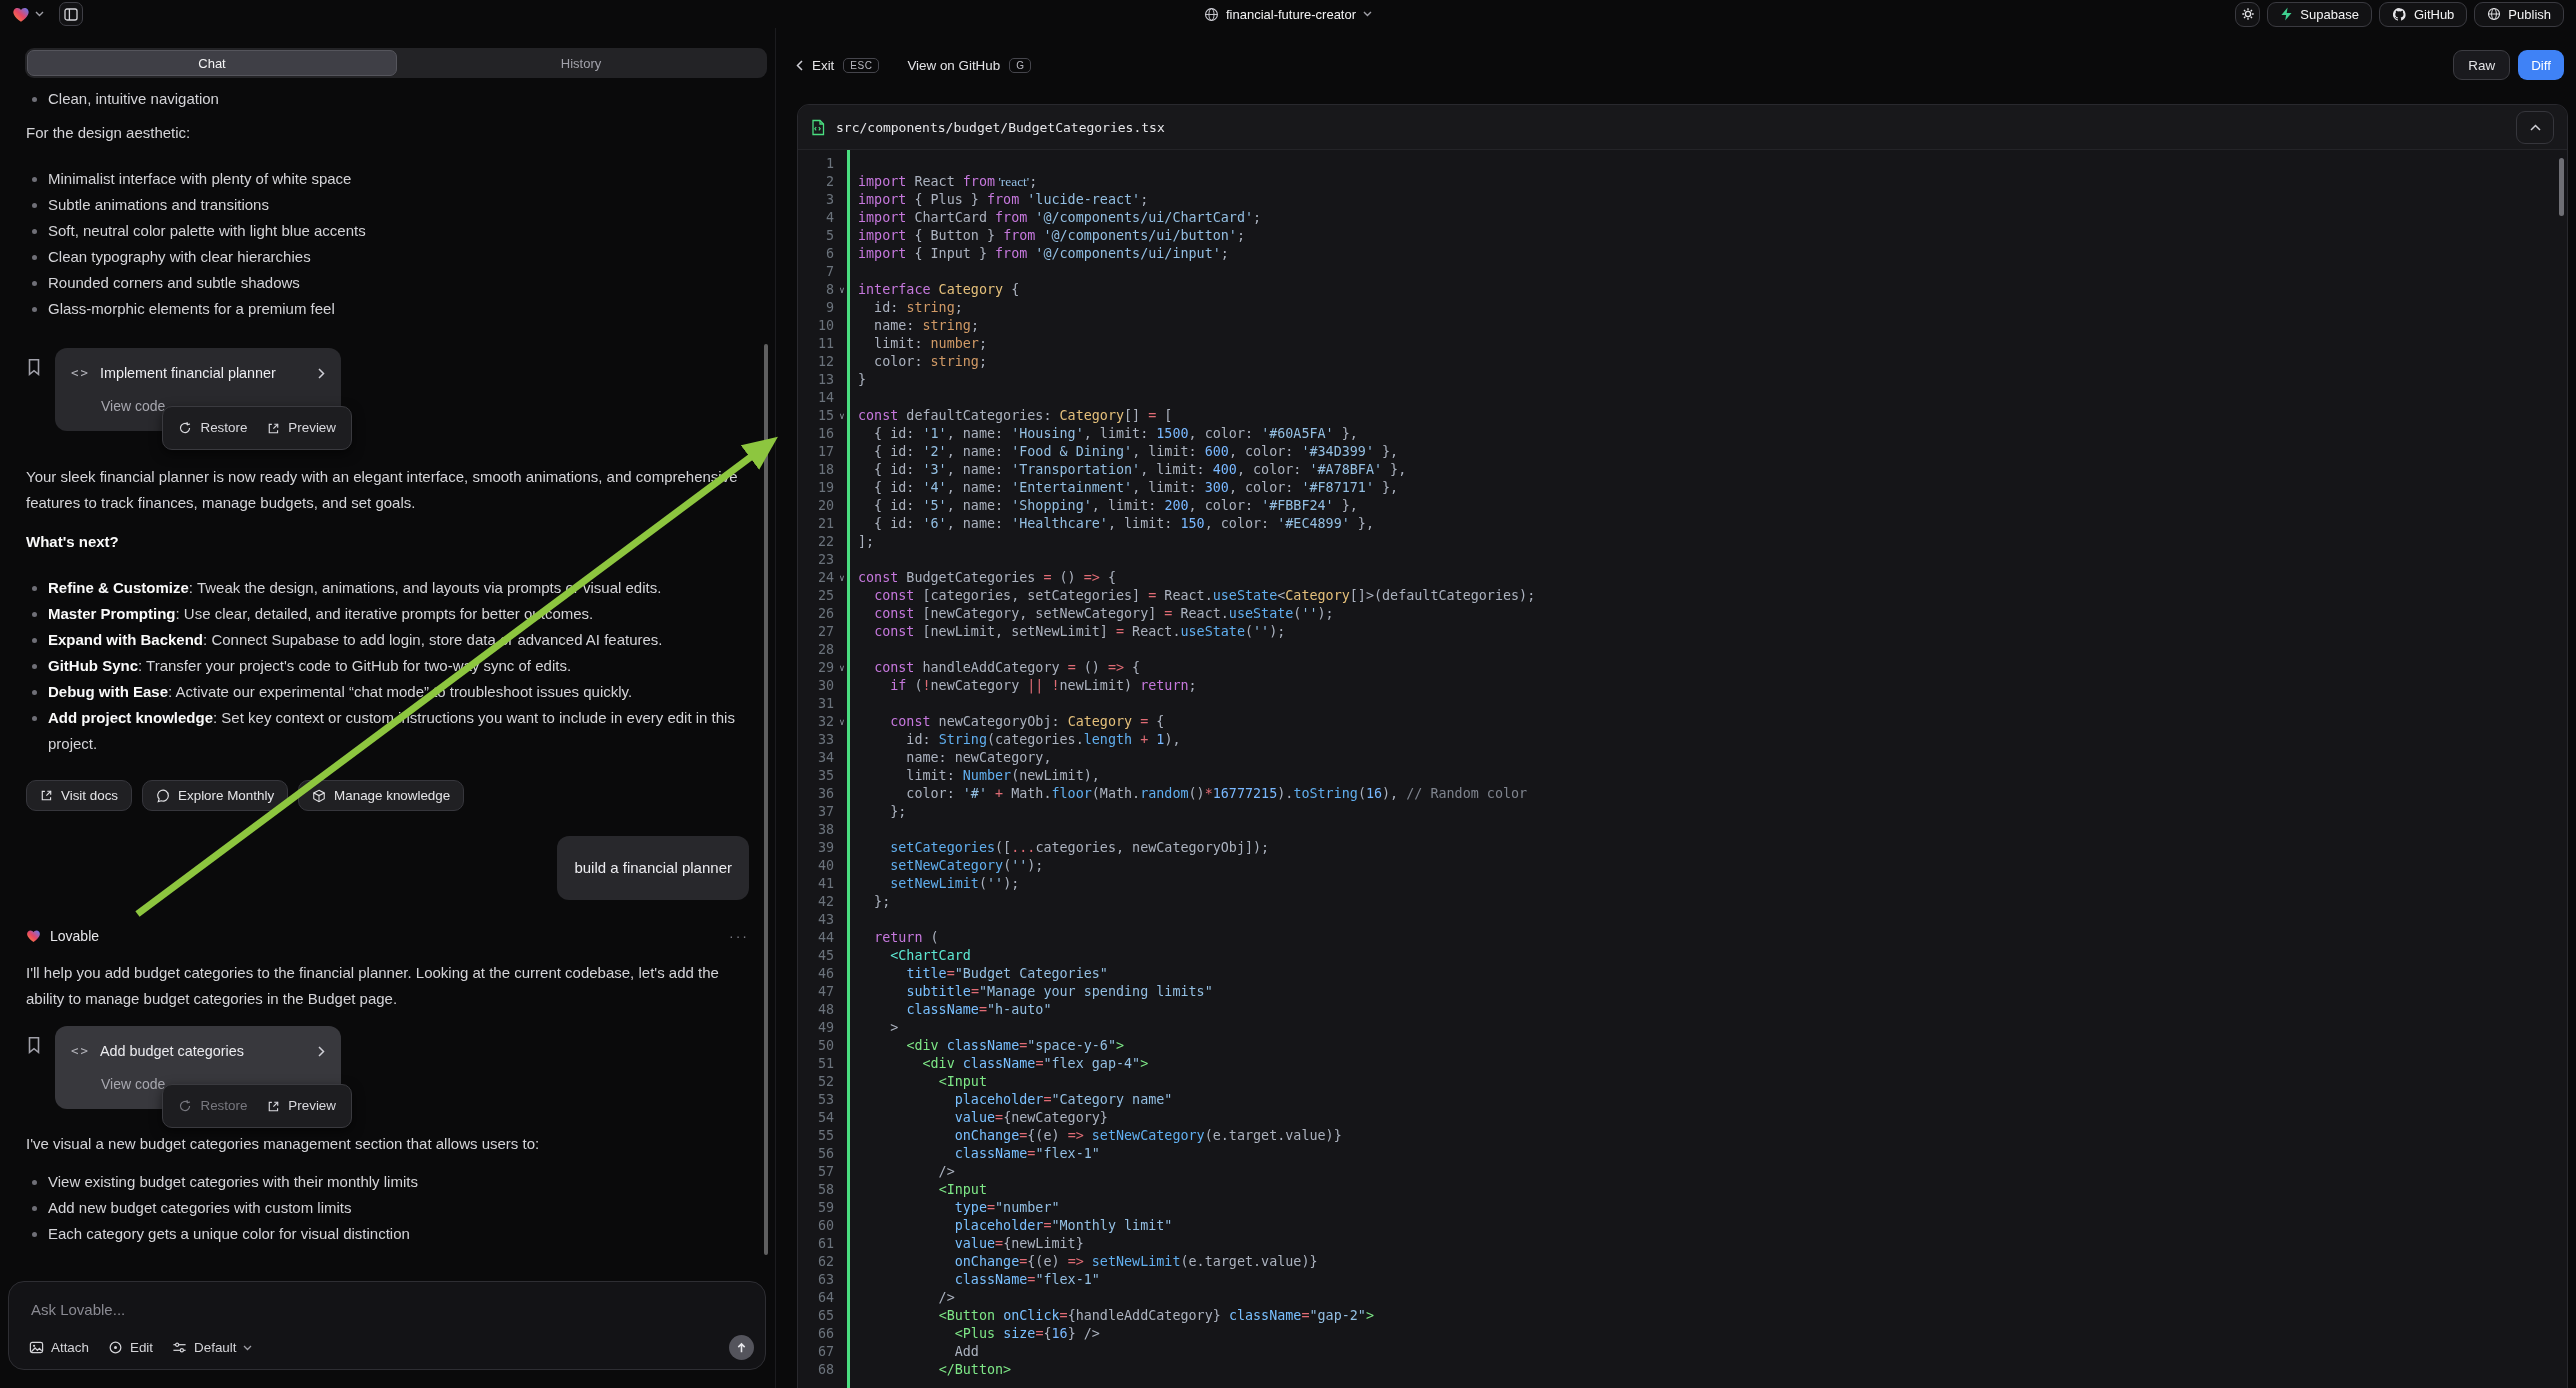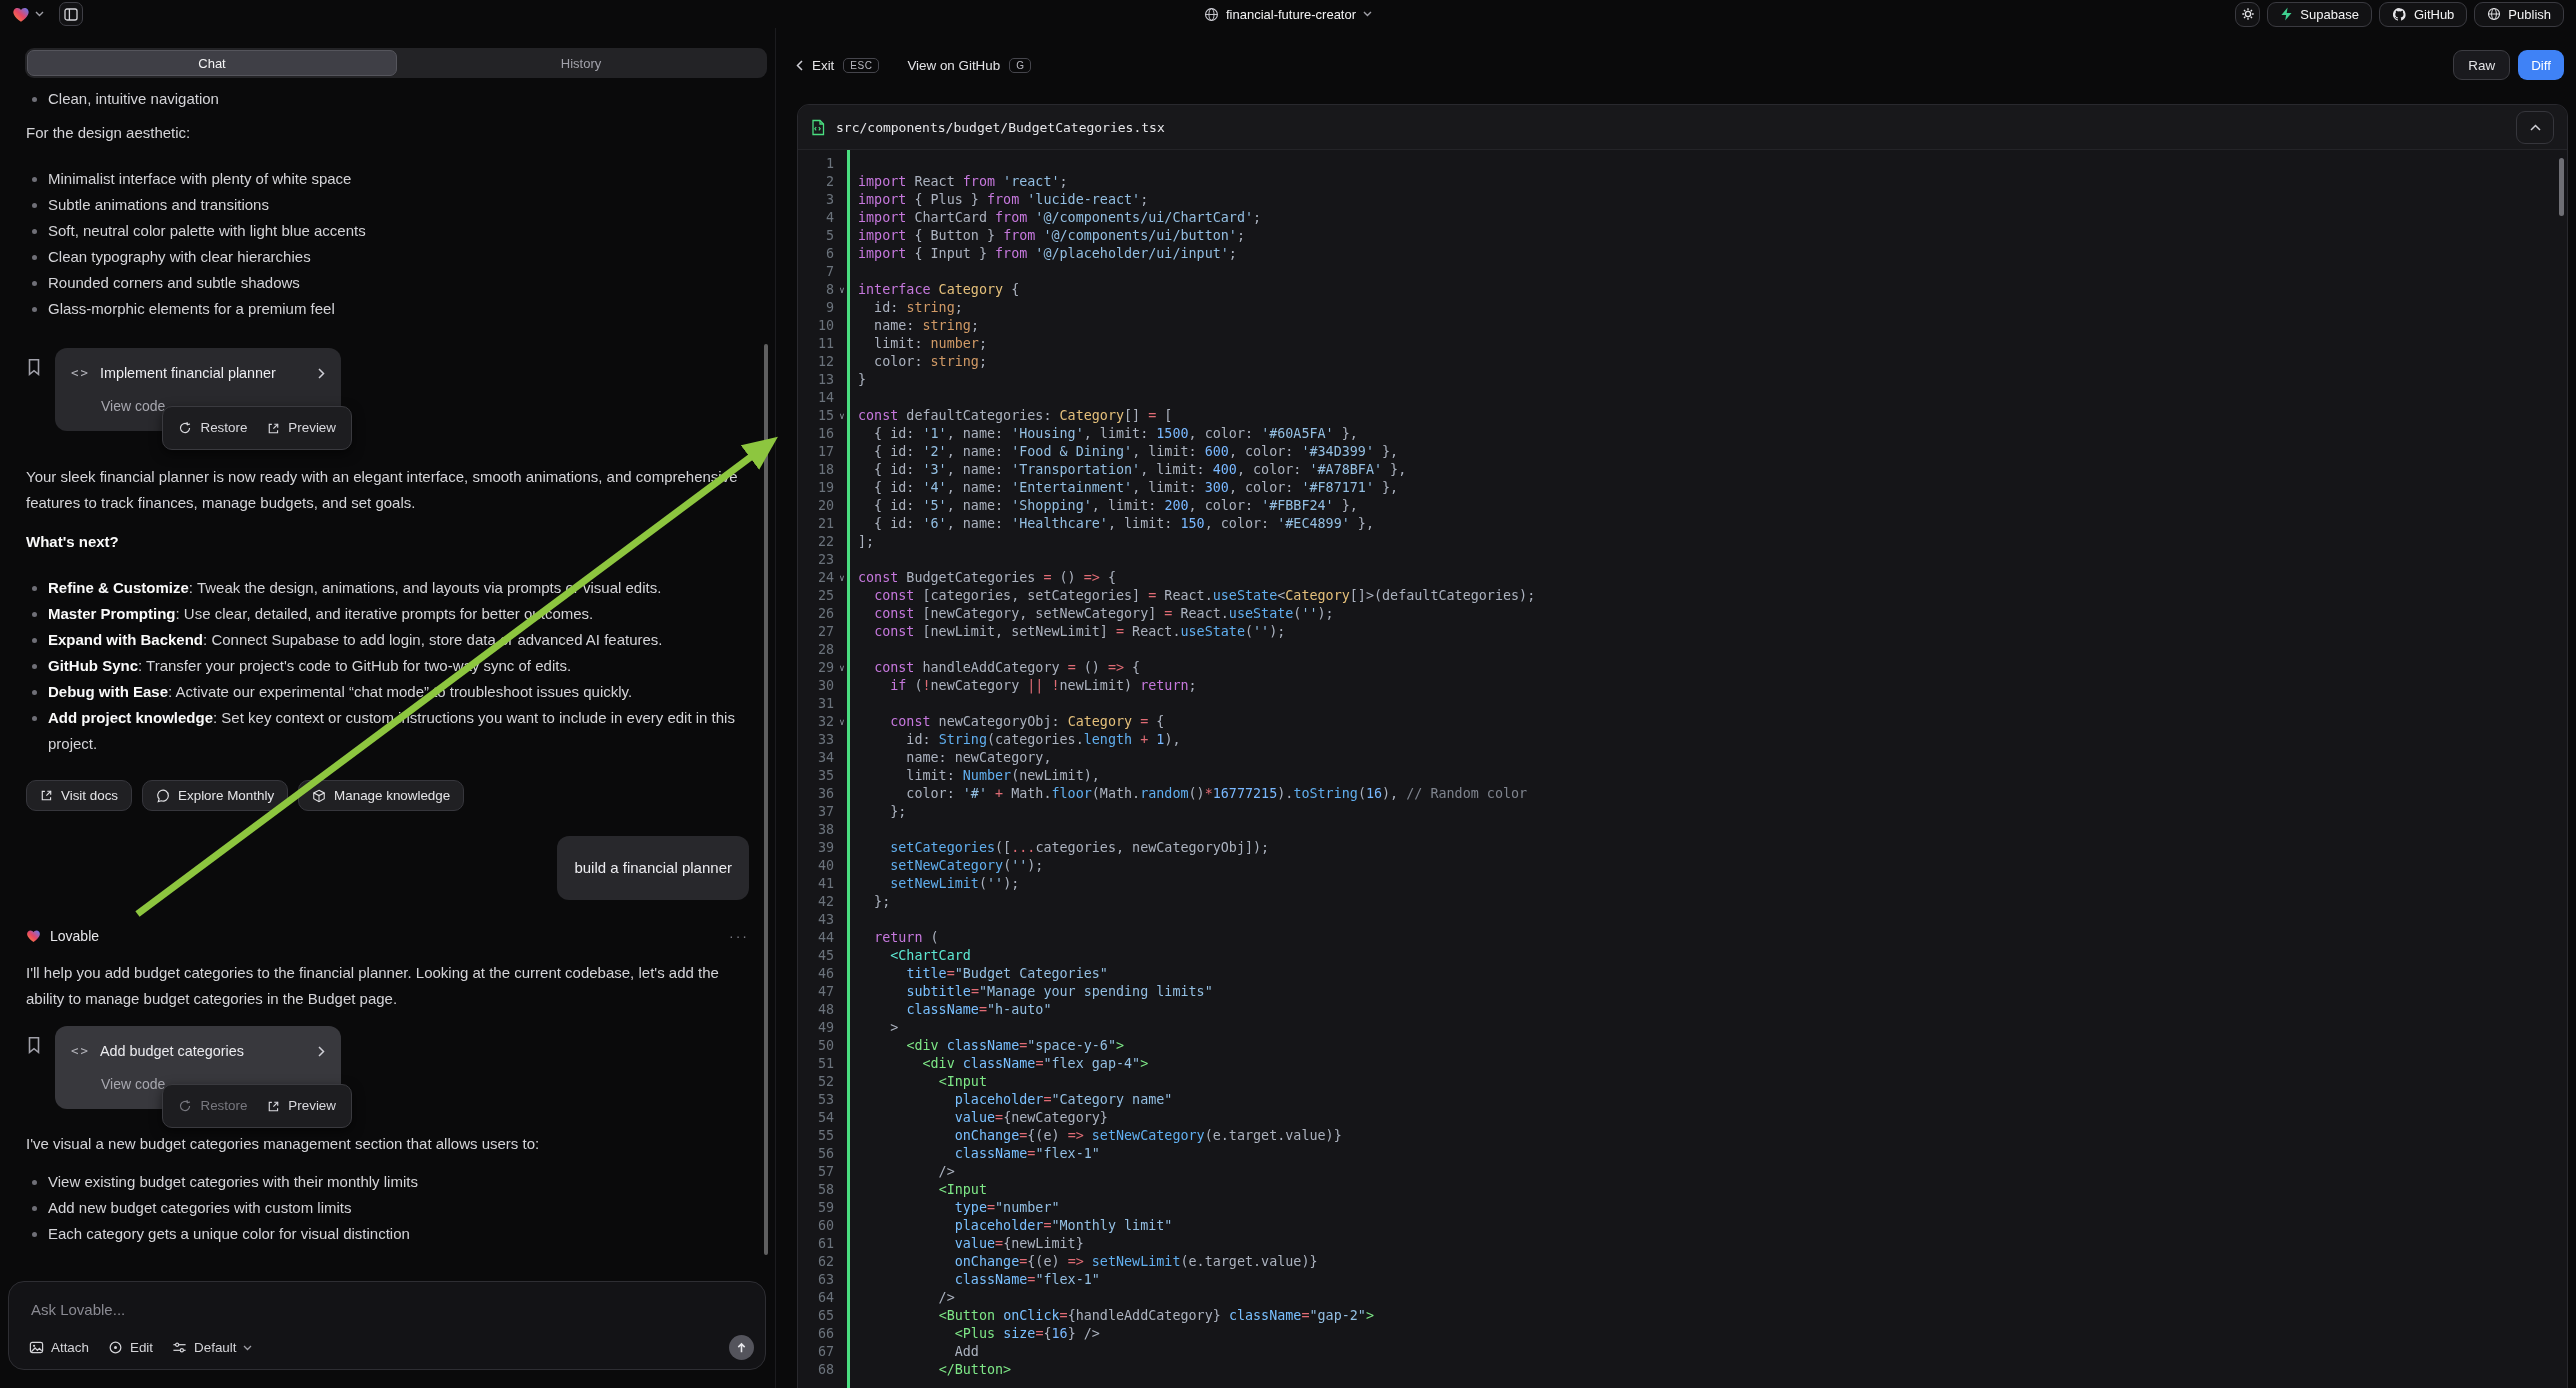--- a/index.html
+++ b/index.html
@@ -439,25 +439,25 @@
       <span class="ic">
         <svg width="11" height="7" viewBox="0 0 11 7">
             <path d="M1 6 5.5 1.5 10 6" fill="none" stroke="#cfcfd6" stroke-width="1.5"></path>
           </svg>
       </span>
     </span>
   </div>
   <div class="code-wrap">
     <div id="code-body">
         <div class="code-line"><span class="ln">1</span><span class="fold"></span><span class="lc"></span></div>
-        <div class="code-line"><span class="ln">2</span><span class="fold"></span><span class="lc"><span style="color: rgb(198, 120, 221);">import</span><span style="color: rgb(171, 178, 191);"> React </span><span style="color: rgb(198, 120, 221);">from</span><span style="color: rgb(147, 191, 227);"> 'react'</span><span style="color: rgb(171, 178, 191);">;</span></span></div>
+        <div class="code-line"><span class="ln">2</span><span class="fold"></span><span class="lc"><span style="color: rgb(198, 120, 221);">import</span><span style="color: rgb(171, 178, 191);"> React </span><span style="color: rgb(198, 120, 221);">from</span><span style="color: rgb(147, 191, 227); font-family: Liberation Serif, serif;"> 'react'</span><span style="color: rgb(171, 178, 191);">;</span></span></div>
         <div class="code-line"><span class="ln">3</span><span class="fold"></span><span class="lc"><span style="color: rgb(198, 120, 221);">import</span><span style="color: rgb(171, 178, 191);"> { Plus } </span><span style="color: rgb(198, 120, 221);">from</span><span style="color: rgb(147, 191, 227);"> 'lucide-react'</span><span style="color: rgb(171, 178, 191);">;</span></span></div>
         <div class="code-line"><span class="ln">4</span><span class="fold"></span><span class="lc"><span style="color: rgb(198, 120, 221);">import</span><span style="color: rgb(171, 178, 191);"> ChartCard </span><span style="color: rgb(198, 120, 221);">from</span><span style="color: rgb(147, 191, 227);"> '@/components/ui/ChartCard'</span><span style="color: rgb(171, 178, 191);">;</span></span></div>
         <div class="code-line"><span class="ln">5</span><span class="fold"></span><span class="lc"><span style="color: rgb(198, 120, 221);">import</span><span style="color: rgb(171, 178, 191);"> { Button } </span><span style="color: rgb(198, 120, 221);">from</span><span style="color: rgb(147, 191, 227);"> '@/components/ui/button'</span><span style="color: rgb(171, 178, 191);">;</span></span></div>
-        <div class="code-line"><span class="ln">6</span><span class="fold"></span><span class="lc"><span style="color: rgb(198, 120, 221);">import</span><span style="color: rgb(171, 178, 191);"> { Input } </span><span style="color: rgb(198, 120, 221);">from</span><span style="color: rgb(147, 191, 227);"> '@/placeholder/ui/input'</span><span style="color: rgb(171, 178, 191);">;</span></span></div>
+        <div class="code-line"><span class="ln">6</span><span class="fold"></span><span class="lc"><span style="color: rgb(198, 120, 221);">import</span><span style="color: rgb(171, 178, 191);"> { Input } </span><span style="color: rgb(198, 120, 221);">from</span><span style="color: rgb(147, 191, 227);"> '@/components/ui/input'</span><span style="color: rgb(171, 178, 191);">;</span></span></div>
         <div class="code-line"><span class="ln">7</span><span class="fold"></span><span class="lc"></span></div>
         <div class="code-line"><span class="ln">8</span><span class="fold">∨</span><span class="lc"><span style="color: rgb(198, 120, 221);">interface</span><span style="color: rgb(229, 192, 123);"> Category</span><span style="color: rgb(171, 178, 191);"> {</span></span></div>
         <div class="code-line"><span class="ln">9</span><span class="fold"></span><span class="lc"><span style="color: rgb(171, 178, 191);">  id: </span><span style="color: rgb(209, 154, 102);">string</span><span style="color: rgb(171, 178, 191);">;</span></span></div>
         <div class="code-line"><span class="ln">10</span><span class="fold"></span><span class="lc"><span style="color: rgb(171, 178, 191);">  name: </span><span style="color: rgb(209, 154, 102);">string</span><span style="color: rgb(171, 178, 191);">;</span></span></div>
         <div class="code-line"><span class="ln">11</span><span class="fold"></span><span class="lc"><span style="color: rgb(171, 178, 191);">  limit: </span><span style="color: rgb(209, 154, 102);">number</span><span style="color: rgb(171, 178, 191);">;</span></span></div>
         <div class="code-line"><span class="ln">12</span><span class="fold"></span><span class="lc"><span style="color: rgb(171, 178, 191);">  color: </span><span style="color: rgb(209, 154, 102);">string</span><span style="color: rgb(171, 178, 191);">;</span></span></div>
         <div class="code-line"><span class="ln">13</span><span class="fold"></span><span class="lc"><span style="color: rgb(171, 178, 191);">}</span></span></div>
         <div class="code-line"><span class="ln">14</span><span class="fold"></span><span class="lc"></span></div>
         <div class="code-line"><span class="ln">15</span><span class="fold">∨</span><span class="lc"><span style="color: rgb(198, 120, 221);">const</span><span style="color: rgb(171, 178, 191);"> defaultCategories: </span><span style="color: rgb(229, 192, 123);">Category</span><span style="color: rgb(171, 178, 191);">[] </span><span style="color: rgb(224, 108, 117);">=</span><span style="color: rgb(171, 178, 191);"> [</span></span></div>
         <div class="code-line"><span class="ln">16</span><span class="fold"></span><span class="lc"><span style="color: rgb(171, 178, 191);">  { id: </span><span style="color: rgb(147, 191, 227);">'1'</span><span style="color: rgb(171, 178, 191);">, name: </span><span style="color: rgb(147, 191, 227);">'Housing'</span><span style="color: rgb(171, 178, 191);">, limit: </span><span style="color: rgb(121, 184, 255);">1500</span><span style="color: rgb(171, 178, 191);">, color: </span><span style="color: rgb(147, 191, 227);">'#60A5FA'</span><span style="color: rgb(171, 178, 191);"> },</span></span></div>

